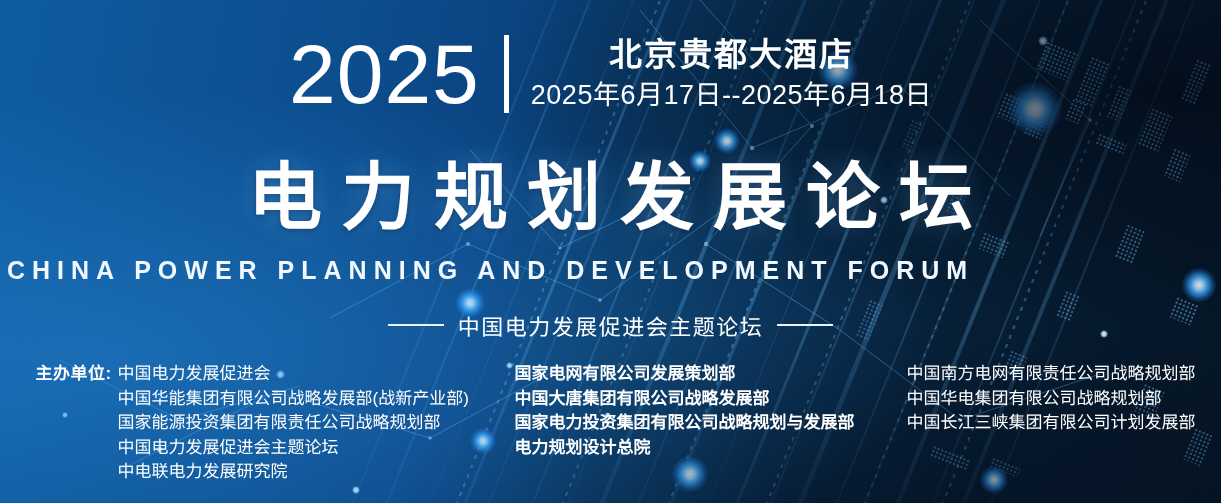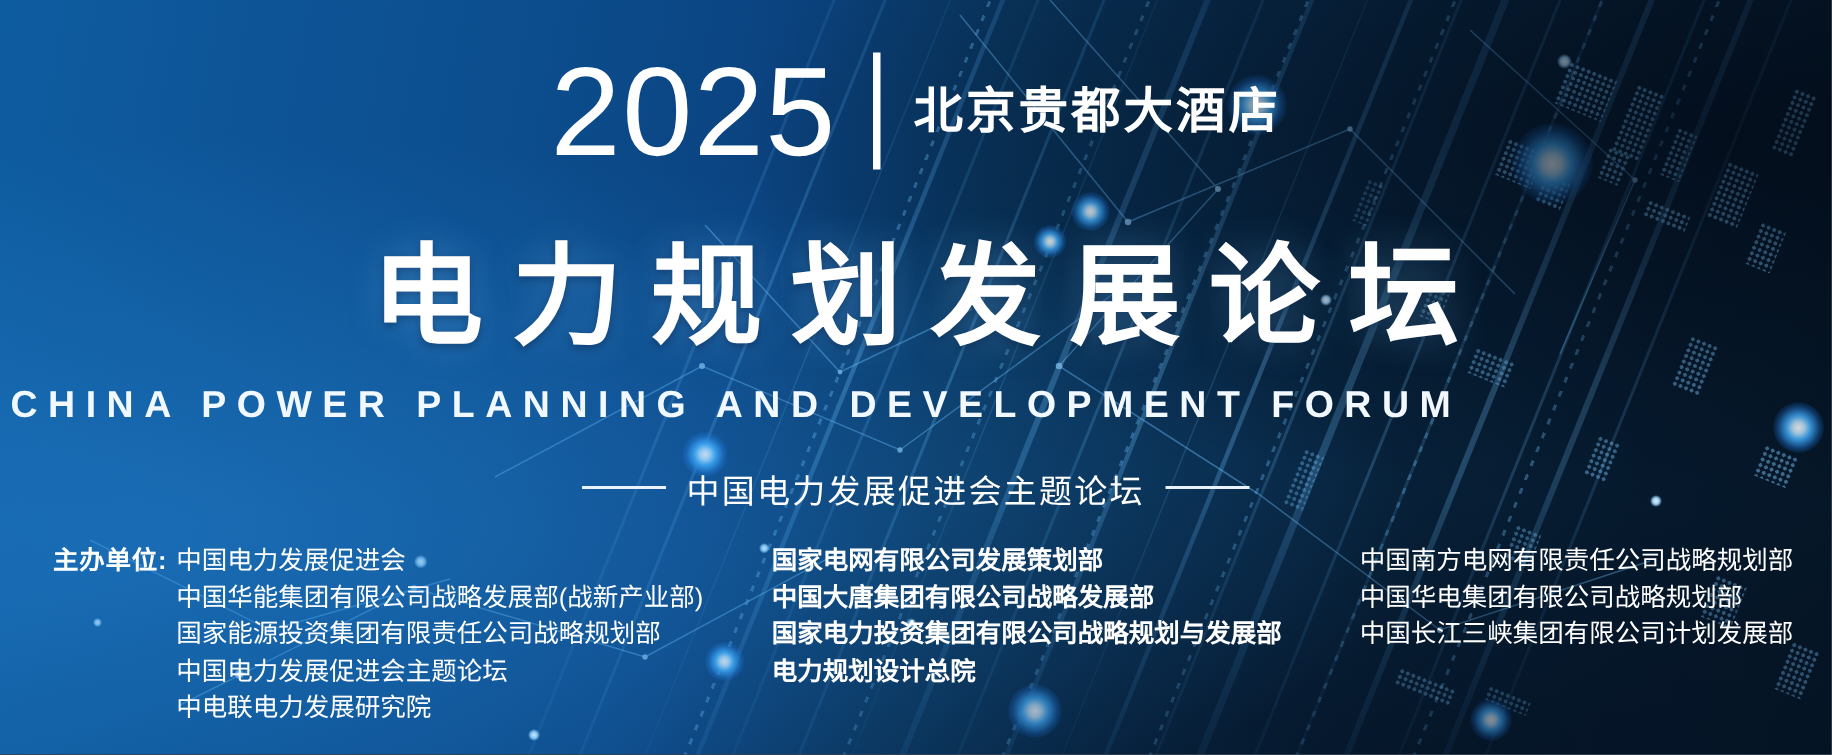--- a/index.html
+++ b/index.html
@@ -9,21 +9,21 @@
     font-family:"Liberation Sans","DejaVu Sans",sans-serif;
     -webkit-font-smoothing:antialiased;
   }
 
   
   #banner {
     position:relative;
     width:1221px;
     height:503px;
     overflow:hidden;
-    background:#737373;
+    background:#a21caf;
   }
 
   
   .bg-layer { position:absolute; inset:0; pointer-events:none; }
 
   
   #bg-base {
     background:
       linear-gradient(100deg,
         #0e5ca0 0%,
@@ -327,20 +327,21 @@
 
   <div class="bg-layer" id="bg-vignette"></div>
 
   <div id="content">
 
     <div id="header-row">
       <div id="year">2025</div>
       <div id="header-divider"></div>
       <div id="venue-block">
         <div id="venue-name">北京贵都大酒店</div>
+        <div id="venue-date">2025年6月17日--2025年6月18日</div>
       </div>
     </div>
 
     <div id="main-title">电力规划发展论坛</div>
 
     <div id="sub-title">CHINA POWER PLANNING AND DEVELOPMENT FORUM</div>
 
     <div id="tagline-row">
       <span class="rule"></span>
       <span id="tagline">中国电力发展促进会主题论坛</span>

